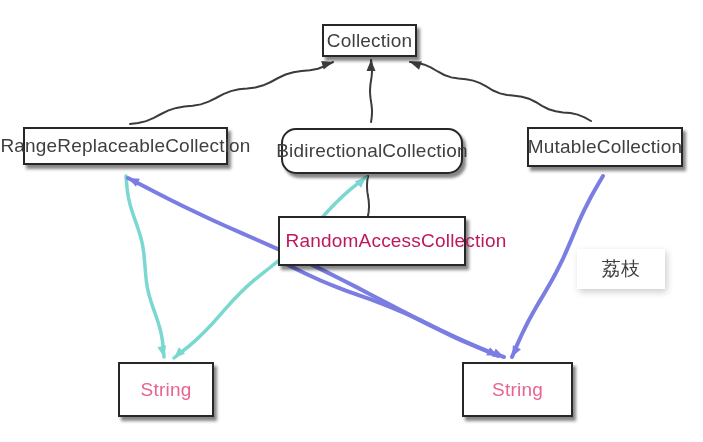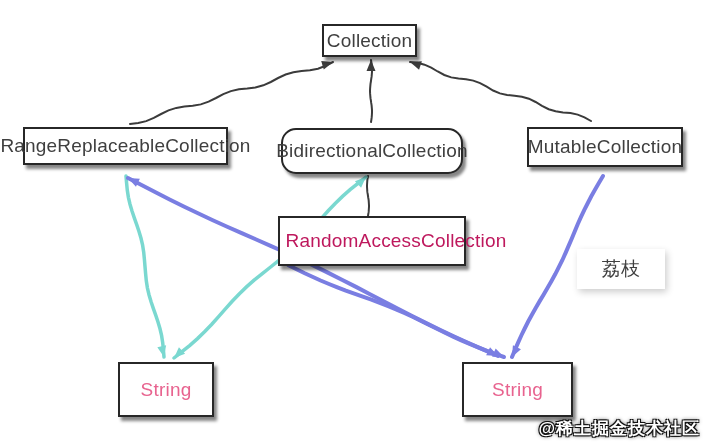--- a/index.html
+++ b/index.html
@@ -66,14 +66,13 @@
       <div class="node" style="left: 118px; top: 362px; width: 96px; height: 55px;">
     <span class="node-label" style="color: rgb(232, 99, 143);">String</span>
   </div>
       <div class="node" style="left: 462px; top: 362px; width: 111px; height: 55px;">
     <span class="node-label" style="color: rgb(232, 99, 143);">String</span>
   </div>
       <div class="node plain" style="left: 577px; top: 249px; width: 88px; height: 40px;">
     <span class="node-label" style="color: rgb(63, 63, 63);">荔枝</span>
   </div>
     </div>
-  <div class="watermark">@稀土掘金技术社区</div>
 </div>
 
 </body></html>

